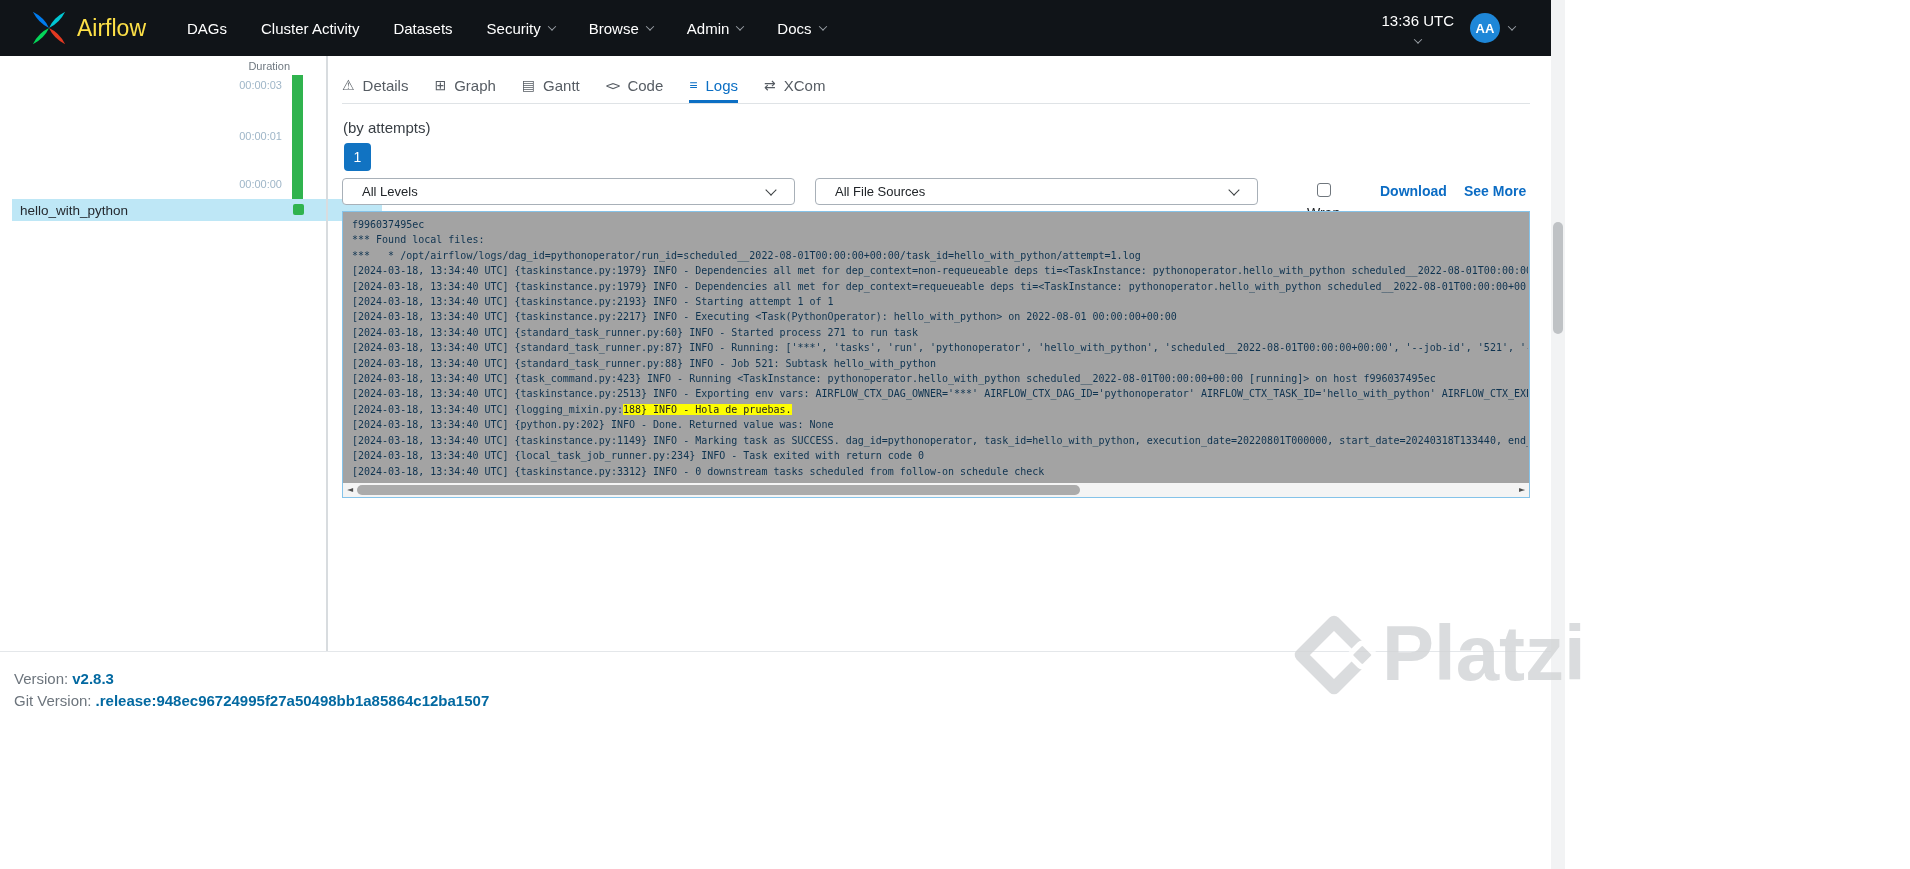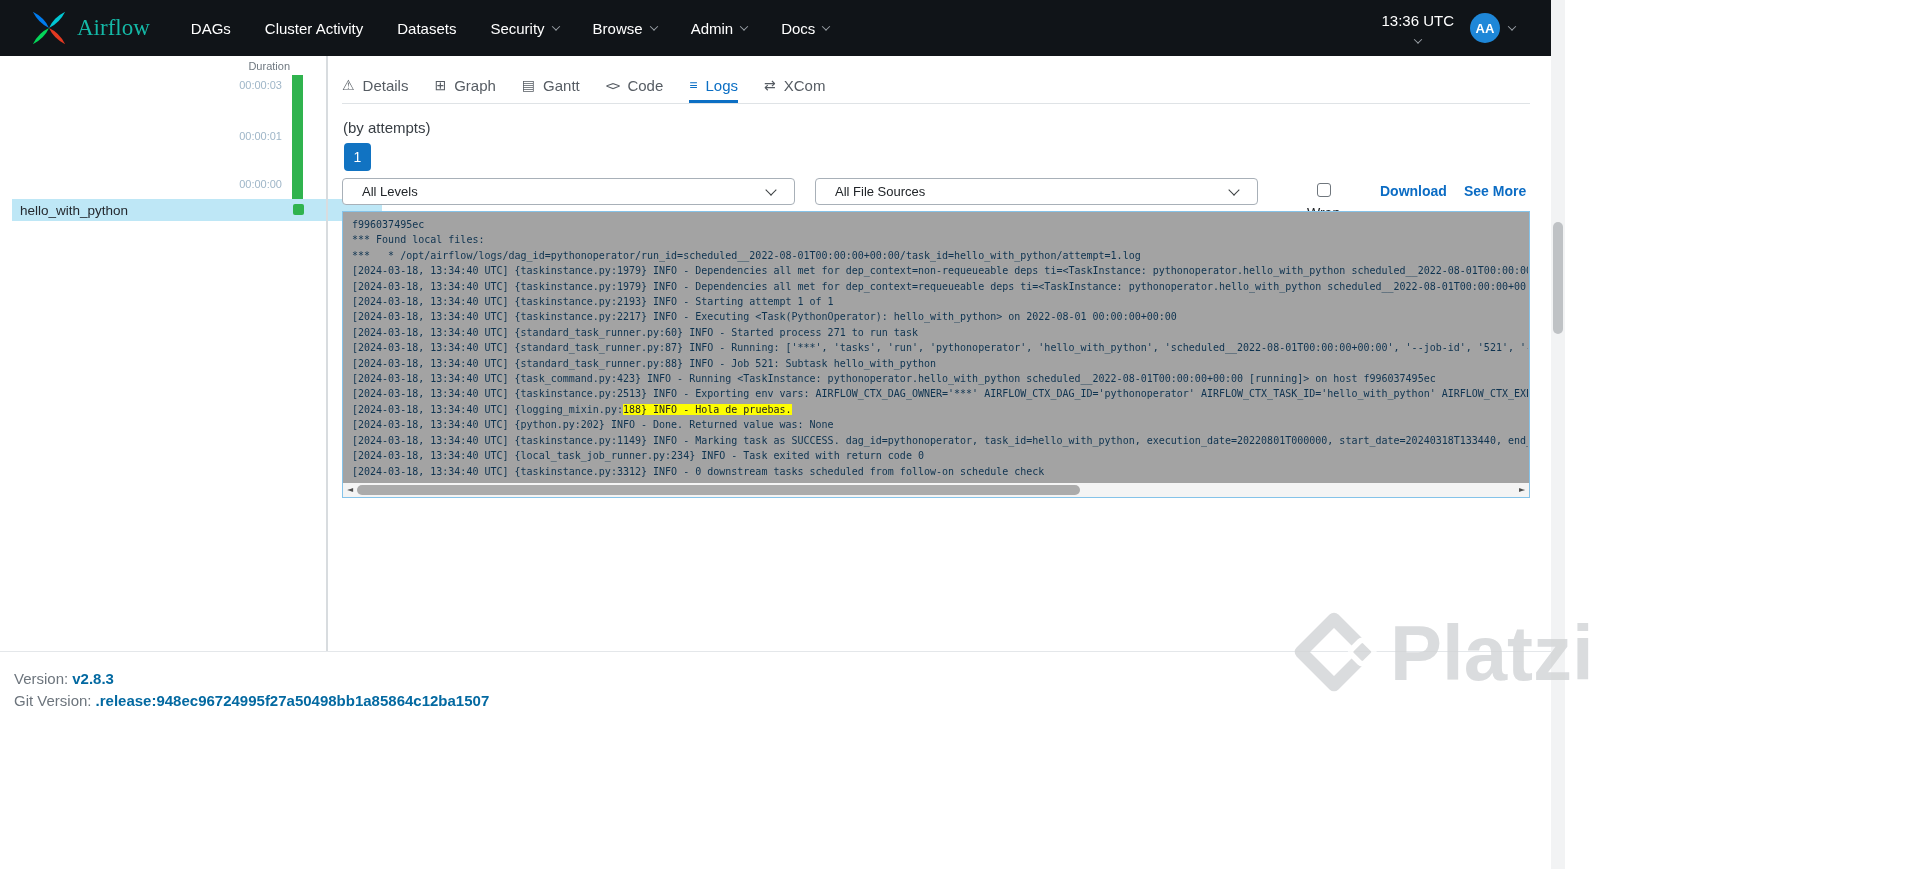--- a/index.html
+++ b/index.html
@@ -3,21 +3,21 @@
 <meta charset="utf-8">
 <style>
   * { margin:0; padding:0; box-sizing:border-box; }
   html,body { background:#fff; }
   body { font-family:"Liberation Sans", sans-serif; }
   .canvas { position:relative; width:1910px; height:869px; background:#fff; overflow:hidden; }
 
   
   .navbar { position:absolute; left:0; top:0; width:1551px; height:56px; background:#101418; display:flex; align-items:center; z-index:4; }
   .brand { display:flex; align-items:center; gap:9px; margin-left:30px; cursor:pointer; }
-  .brand-name { color:#14b8a6; font-size:23px;font-family:Liberation Serif, serif; }
+  .brand-name { color:#fde047; font-size:23px; }
   .main-nav { display:flex; align-items:center; margin-left:24px; height:56px; }
   .nav-item { display:flex; align-items:center; gap:8px; color:#fff; font-size:15px; padding:0 17px; height:56px; cursor:pointer; }
   .caret { width:6px; height:6px; border-right:1.5px solid #9aa0a6; border-bottom:1.5px solid #9aa0a6; transform:rotate(45deg) translate(-1px,-1px); display:inline-block; }
   .nav-right { margin-left:auto; display:flex; align-items:center; margin-right:36px; gap:16px; }
   .clock-wrap { display:flex; align-items:center; gap:9px; color:#fff; font-size:15px; cursor:pointer;flex-direction:column; }
   .avatar-wrap { display:flex; align-items:center; gap:9px; cursor:pointer; }
   .avatar { width:30px; height:30px; border-radius:50%; background:#1e87d8; color:#fff; font-size:13px; font-weight:bold; display:flex; align-items:center; justify-content:center; }
 
   
   .sidebar { position:absolute; left:0; top:56px; width:326px; height:595px; background:#fff; }
@@ -65,21 +65,21 @@
   .vscroll { position:absolute; left:1551px; top:0; width:14px; height:869px; background:#f2f3f4; z-index:6; }
   .vs-thumb { position:absolute; left:2px; top:222px; width:10px; height:112px; background:#bfc2c5; border-radius:5px; cursor:grab; }
 
   
   .footer { position:absolute; left:0; top:651px; width:1551px; height:218px; border-top:1px solid #e4e7ea; background:#fff; }
   .footer-row { position:absolute; left:14px; font-size:15px; color:#6d757d; }
   .footer-row.v { top:18px; } .footer-row.g { top:40px; }
   .footer-row b { color:#0369a1; font-weight:700; margin-left:4px; }
 
   
-  .watermark { position:absolute; left:1290px; top:608px; display:flex; align-items:flex-start; gap:12px; opacity:0.8; pointer-events:none; z-index:8; }
+  .watermark { position:absolute; left:1290px; top:608px; display:flex; align-items:flex-end; gap:4px; opacity:0.8; pointer-events:none; z-index:8; }
   .wm-text { font-size:78px; font-weight:600; color:#d2d4d6; }
 </style>
 </head>
 <body>
 
 <div class="canvas">
 
   <div class="navbar">
     <div class="brand">
       <svg width="38" height="38" viewBox="0 0 40 40">

